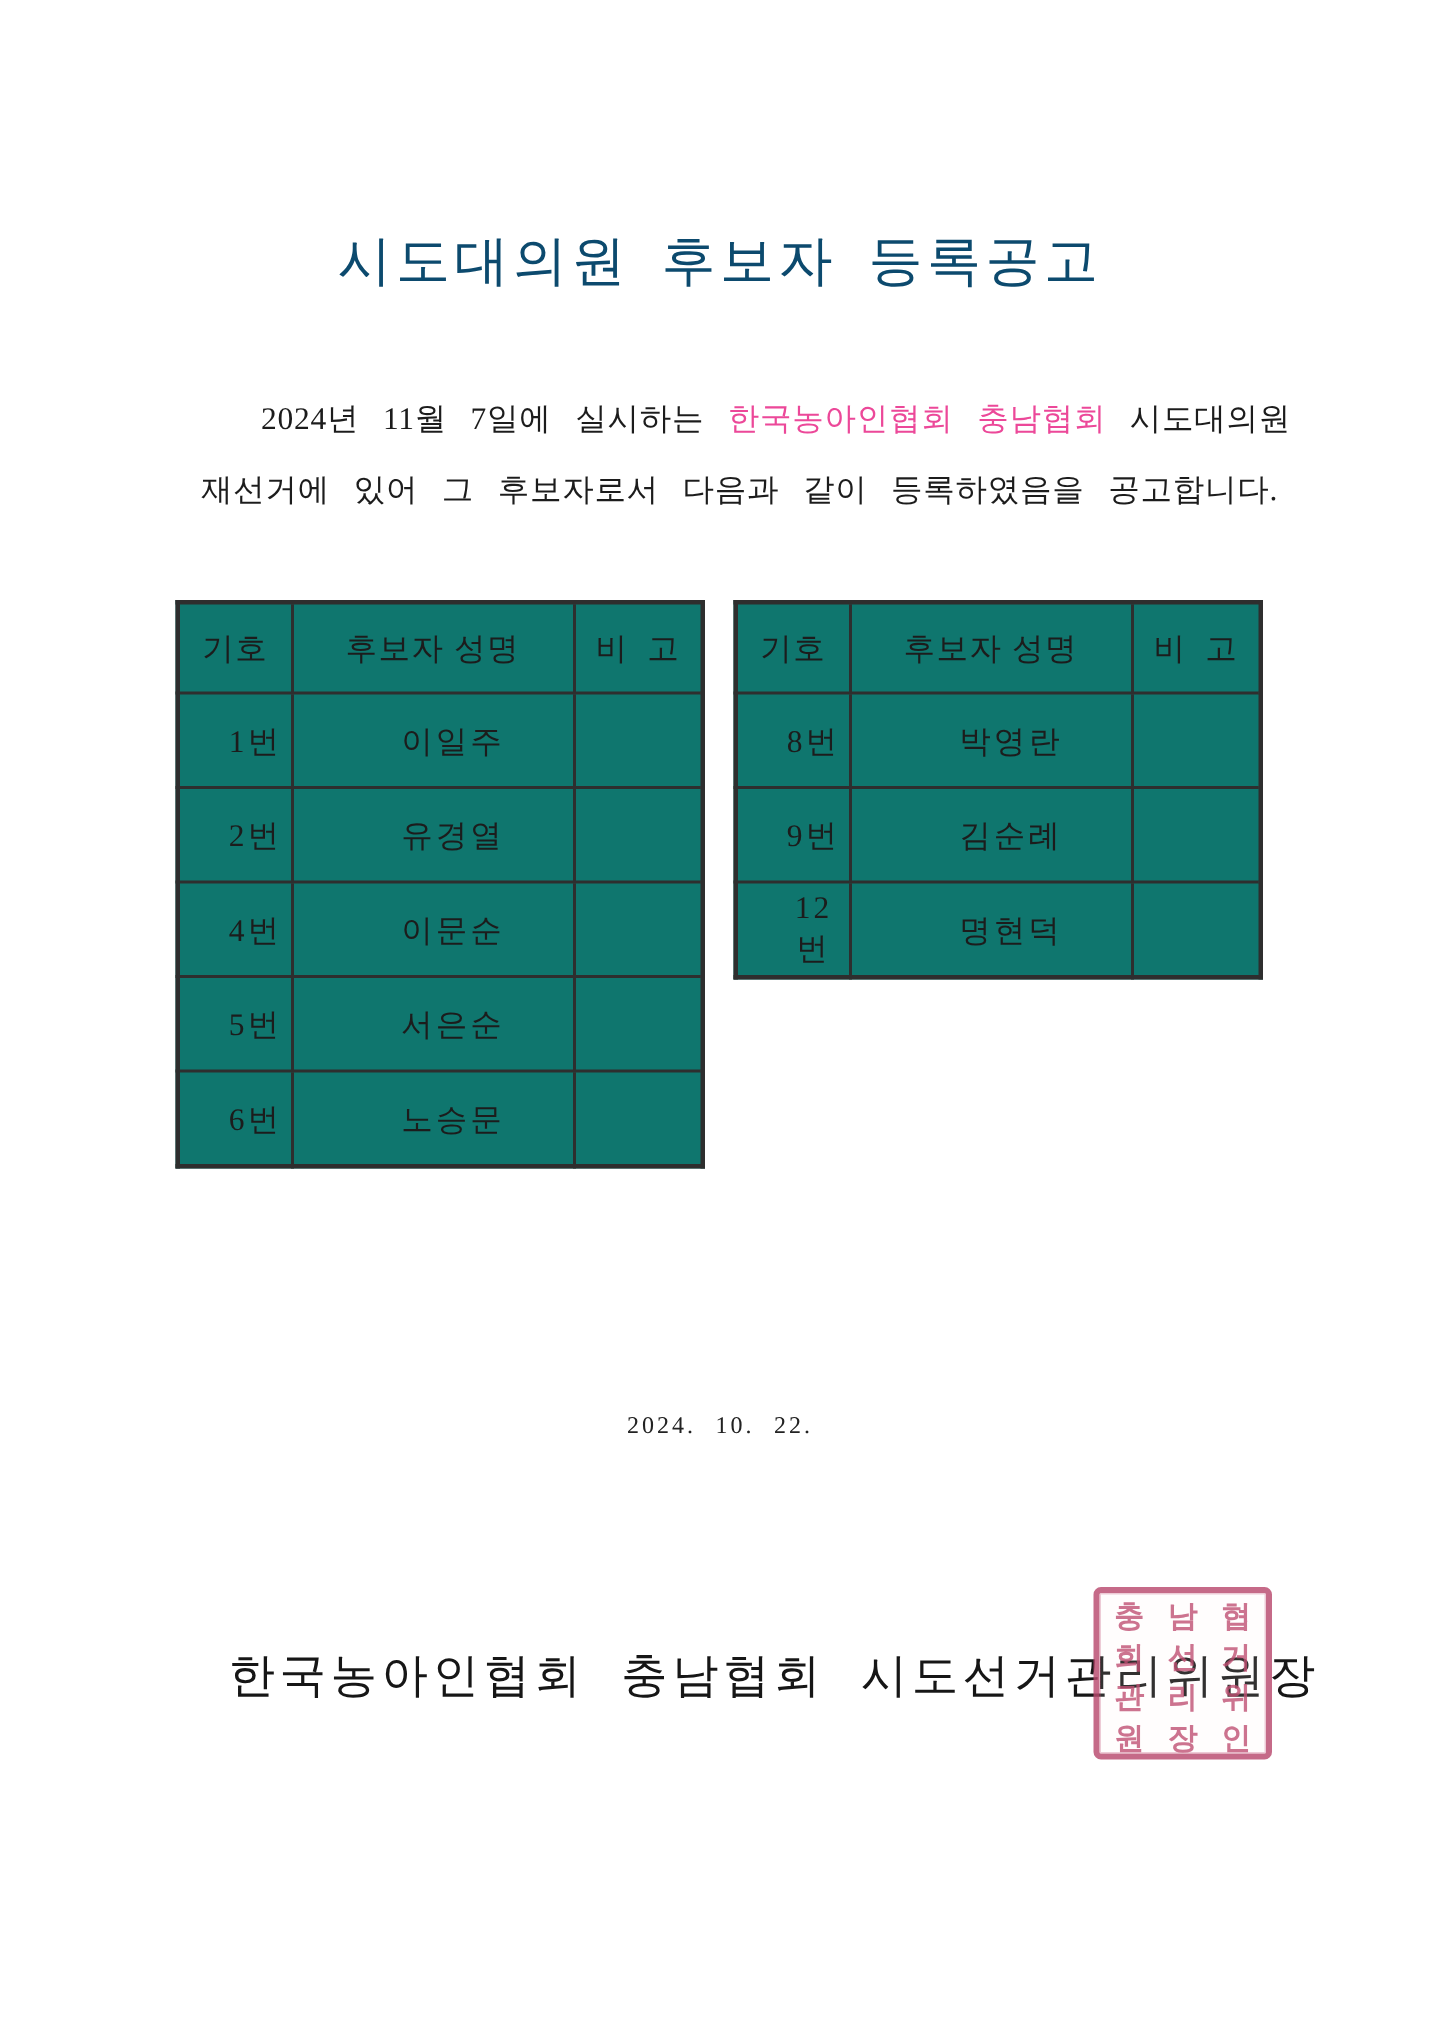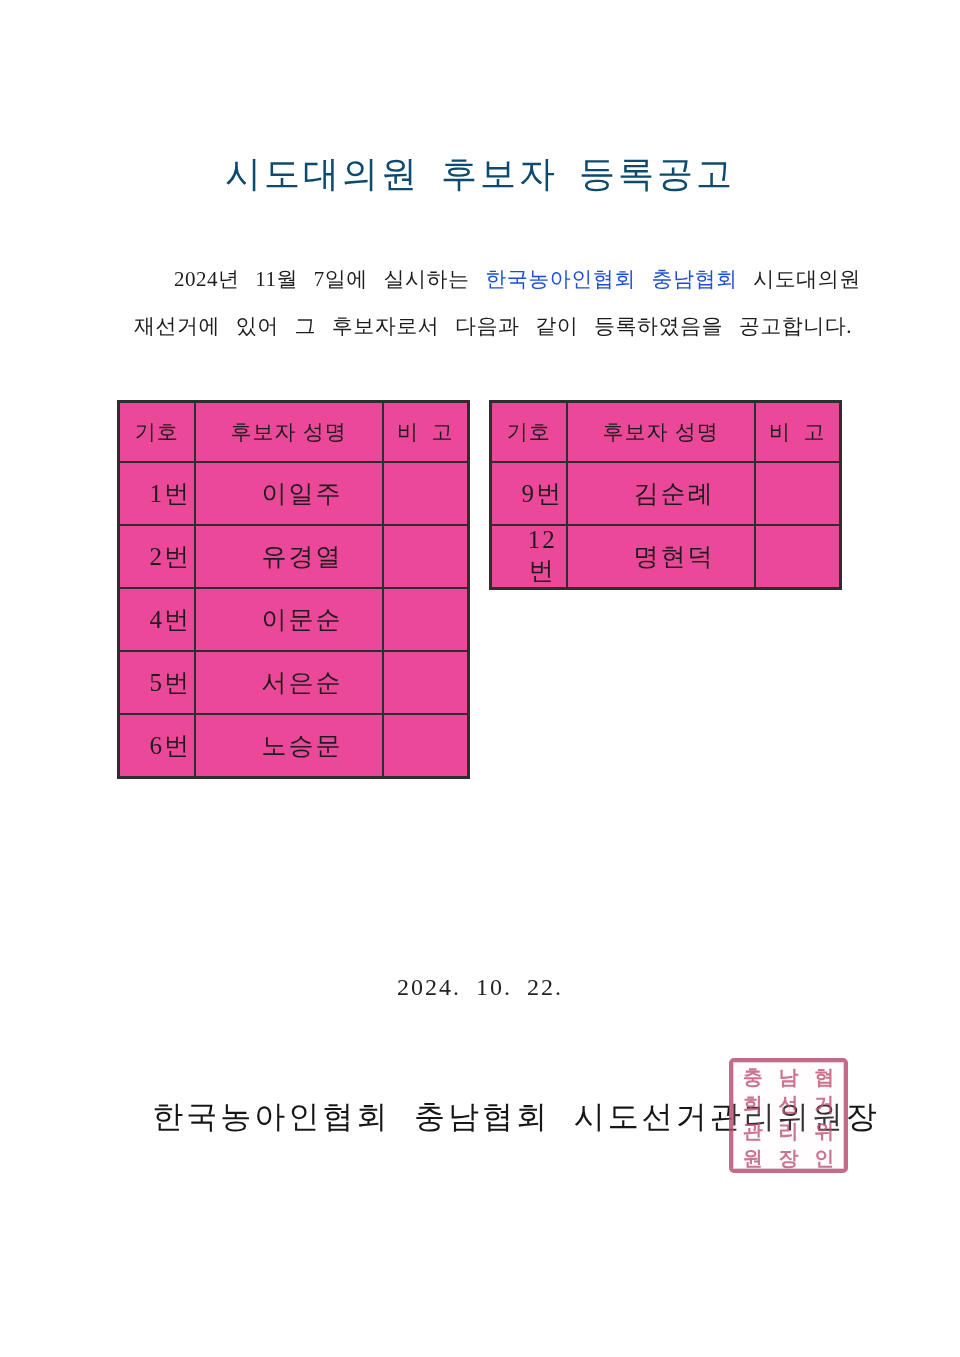--- a/index.html
+++ b/index.html
@@ -12,38 +12,38 @@
     position:absolute; top:150px; left:0; width:100%;
     text-align:center; font-size:36px; font-weight:400;
     letter-spacing:3px; word-spacing:9px; margin:0; color:#0c4a6e;
   }
   .body-par {
     position:absolute; top:256px; left:112px; width:770px;
     font-size:21px; line-height:47px; letter-spacing:0.5px; word-spacing:10px;
     text-indent:62px; margin:0; color:#1c1c1c;
   }
   .body-par .line2 { display:block; text-indent:0;margin-left:22px; }
-  .org-blue { color:#1d4ed8; }
+  .org-blue { color:#ec4899; }
 
   table.ctable {
     position:absolute; top:400px; border-collapse:collapse; table-layout:fixed;
-    border:3px solid #2e2e2e; background:#ec4899;
+    border:3px solid #2e2e2e; background:#0f766e;
   }
   table.ctable.t-left  { left:117px; }
   table.ctable.t-right { left:489px; }
   .ctable th, .ctable td {
     border:2px solid #2e2e2e; text-align:center; vertical-align:middle;
     padding:0; font-weight:400; overflow:hidden;
   }
   .ctable th { height:58px; font-size:21px; letter-spacing:1px; }
-  .ctable td { height:61px; font-size:25px; letter-spacing:2px;padding-left:27px; }
+  .ctable td { height:61px; font-size:21px; letter-spacing:2px;padding-left:27px; }
 
   .issue-date {
     position:absolute; top:942px; left:0; width:100%; text-align:center;
-    font-size:24px; letter-spacing:2px; word-spacing:7px; color:#222222;margin-top:32px;
+    font-size:16px; letter-spacing:2px; word-spacing:7px; color:#222222;
   }
   .issuer-line {
     position:absolute; top:1096px; left:0; width:100%; text-align:center;
     font-size:31px; letter-spacing:3px; word-spacing:13px; color:#161616;padding-left:36px;
   }
   .seal {
     position:absolute; left:729px; top:1058px; width:119px; height:115px;
     border:4px solid #b94a6e; border-radius:5px; box-sizing:border-box;
     display:grid; grid-template-columns:repeat(3,1fr); padding:2px;
     opacity:0.82; background:rgba(255,240,244,0.15);
@@ -109,20 +109,25 @@
         <col style="width:188px">
         <col style="width:86px">
       </colgroup>
     <tbody>
         <tr>
       <th>기호</th>
       <th>후보자 성명</th>
       <th>비&nbsp;&nbsp;고</th>
     </tr>
     <tr>
+      <td>8번</td>
+      <td>박영란</td>
+      <td></td>
+    </tr>
+    <tr>
       <td>9번</td>
       <td>김순례</td>
       <td></td>
     </tr>
     <tr>
       <td>12번</td>
       <td>명현덕</td>
       <td></td>
     </tr>
   </tbody>

